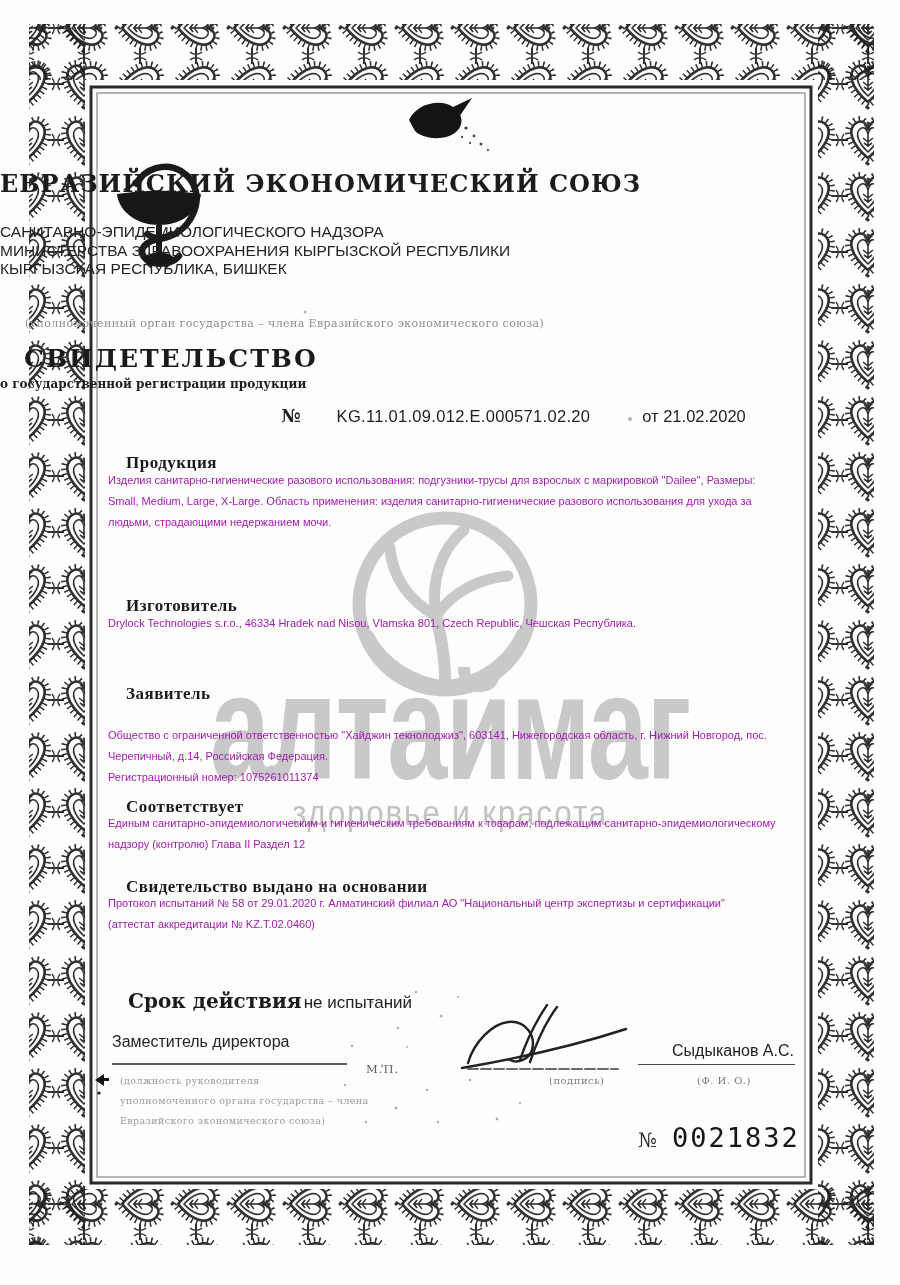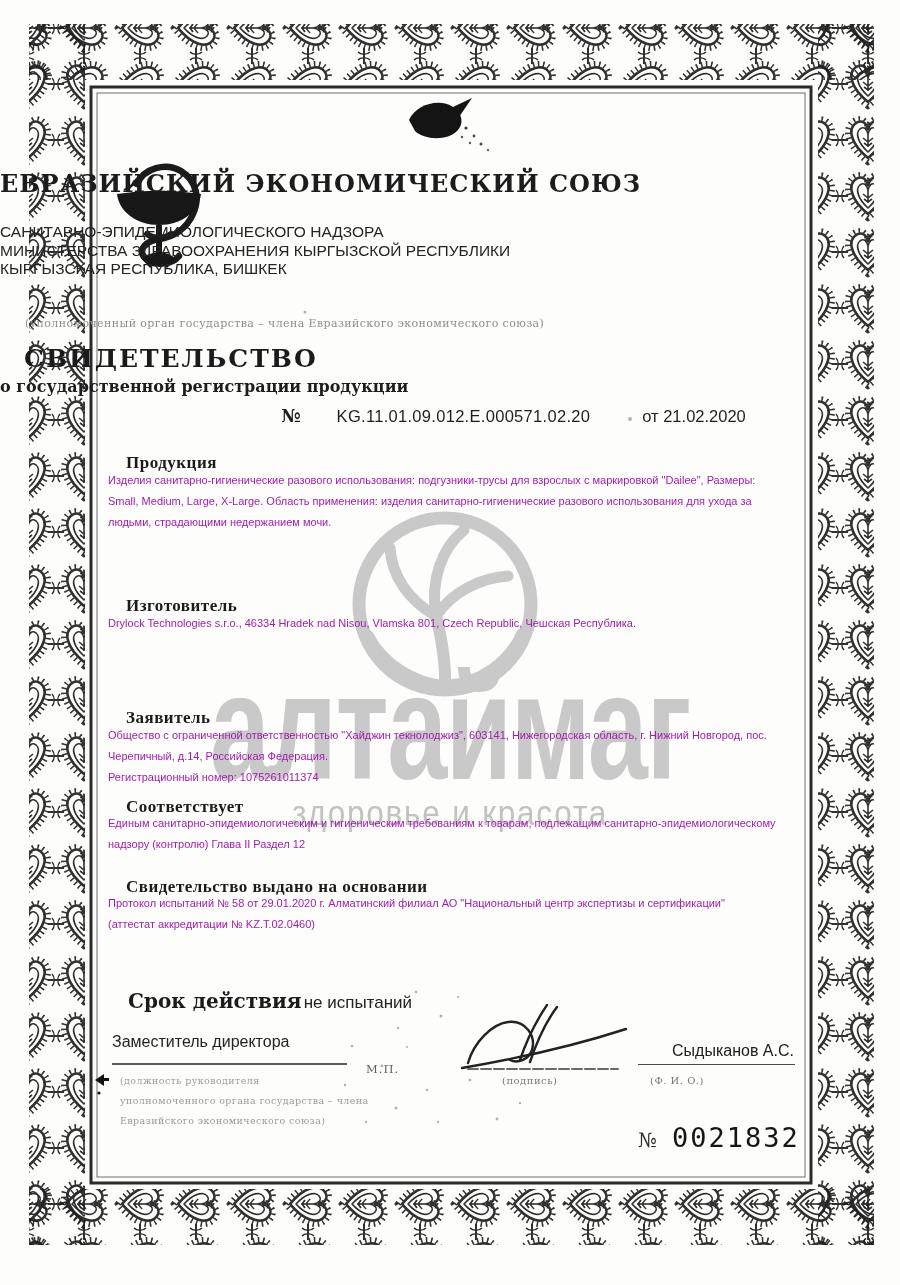--- a/index.html
+++ b/index.html
@@ -29,21 +29,21 @@
   .authority{
     top:317px;font-family:"DejaVu Serif",serif;font-size:11px;
     color:#8e8e8e;letter-spacing:.4px;filter:blur(.3px);padding-left:25px;
   }
   .doc-title{
     top:344px;font-family:"DejaVu Serif",serif;font-weight:bold;
     font-size:25px;letter-spacing:2px;color:#1b1b1b;margin-left:24px;
   }
   .doc-subtitle{
     top:377px;font-family:"DejaVu Serif",serif;font-weight:bold;
-    font-size:16px;color:#1d1d1d;
+    font-size:12px;color:#1d1d1d;
   }
   .numline{top:405px;left:281px;font-size:16.5px;color:#1f1f1f;white-space:nowrap;}
   .numline .no{font-family:"DejaVu Serif",serif;font-size:18px;font-weight:bold;margin-right:14px;}
   .numline .num{letter-spacing:.3px;padding-left:22px;}
   .numline .dt{margin-left:52px;}
   .sec-h{
     left:126px;font-family:Liberation Serif, serif;font-weight:bold;
     font-size:17px;letter-spacing:.5px;color:#1b1b1b;white-space:nowrap;
   }
   .sec-b{left:108px;font-size:11px;line-height:21px;color:#a21caf;}
@@ -51,21 +51,21 @@
   .validity .orn{font-family:"DejaVu Serif",serif;font-weight:bold;font-size:20px;color:#1b1b1b;}
   .validity .reg{font-size:17px;margin-left:2px;color:#232323;}
   .position{left:112px;top:1033px;font-size:16px;color:#242424;}
   .uline{height:0;border-top:2px solid #5c5c5c;z-index:4;}
   .uline-thin{height:0;border-top:1.5px solid #4a4a4a;z-index:4;}
   .note{
     left:120px;font-family:"DejaVu Serif",serif;font-size:9.5px;
     color:#9a9a9a;letter-spacing:.4px;filter:blur(.35px);white-space:nowrap;
   }
   .seal{left:366px;top:1062px;font-family:"DejaVu Serif",serif;font-size:11.5px;color:#5e5e5e;letter-spacing:1px;}
-  .cap{font-family:"DejaVu Serif",serif;font-size:10px;color:#787878;letter-spacing:.5px;}
+  .cap{font-family:"DejaVu Serif",serif;font-size:10px;color:#787878;letter-spacing:.5px;margin-left:47px;}
   .name{left:672px;top:1042px;font-size:16px;color:#202020;}
   .serial-no{left:638px;top:1128px;font-family:"DejaVu Serif",serif;font-size:20px;color:#2e2e2e;}
   .serial-digits{
     left:672px;top:1122px;font-family:"DejaVu Sans Mono",monospace;
     font-size:27px;letter-spacing:2px;color:#161616;
   }
 </style>
 </head>
 <body>
 
@@ -190,21 +190,21 @@
   <div class="abs txt numline">
     <span class="no">№</span><span class="num">KG.11.01.09.012.Е.000571.02.20</span><span class="dt">от 21.02.2020</span>
   </div>
 
   <div class="abs txt sec-h" style="top:453px">Продукция</div>
   <div class="abs txt sec-b" style="top:470px;width:660px">Изделия санитарно-гигиенические разового использования: подгузники-трусы для взрослых с маркировкой "Dailee", Размеры: Small, Medium, Large, X-Large. Область применения: изделия санитарно-гигиенические разового использования для ухода за людьми, страдающими недержанием мочи.</div>
 
   <div class="abs txt sec-h" style="top:596px">Изготовитель</div>
   <div class="abs txt sec-b" style="top:613px;width:680px">Drylock Technologies s.r.o., 46334 Hradek nad Nisou, Vlamska 801, Czech Republic, Чешская Республика.</div>
 
-  <div class="abs txt sec-h" style="top:708px">Заявитель</div>
+  <div class="abs txt sec-h" style="top:684px">Заявитель</div>
   <div class="abs txt sec-b" style="top:725px;width:660px">Общество с ограниченной ответственностью "Хайджин текнолоджиз", 603141, Нижегородская область, г. Нижний Новгород, пос. Черепичный, д.14, Российская Федерация.</div>
   <div class="abs txt sec-b" style="top:767px;width:660px">Регистрационный номер: 1075261011374</div>
 
   <div class="abs txt sec-h" style="top:797px">Соответствует</div>
   <div class="abs txt sec-b" style="top:813px;width:680px">Единым санитарно-эпидемиологическим и гигиеническим требованиям к товарам, подлежащим санитарно-эпидемиологическому надзору (контролю) Глава II Раздел 12</div>
 
   <div class="abs txt sec-h" style="top:877px">Свидетельство выдано на основании</div>
   <div class="abs txt sec-b" style="top:893px;width:650px">Протокол испытаний № 58 от 29.01.2020 г. Алматинский филиал АО "Национальный центр экспертизы и сертификации" (аттестат аккредитации № KZ.T.02.0460)</div>
 
   <div class="abs txt validity">

